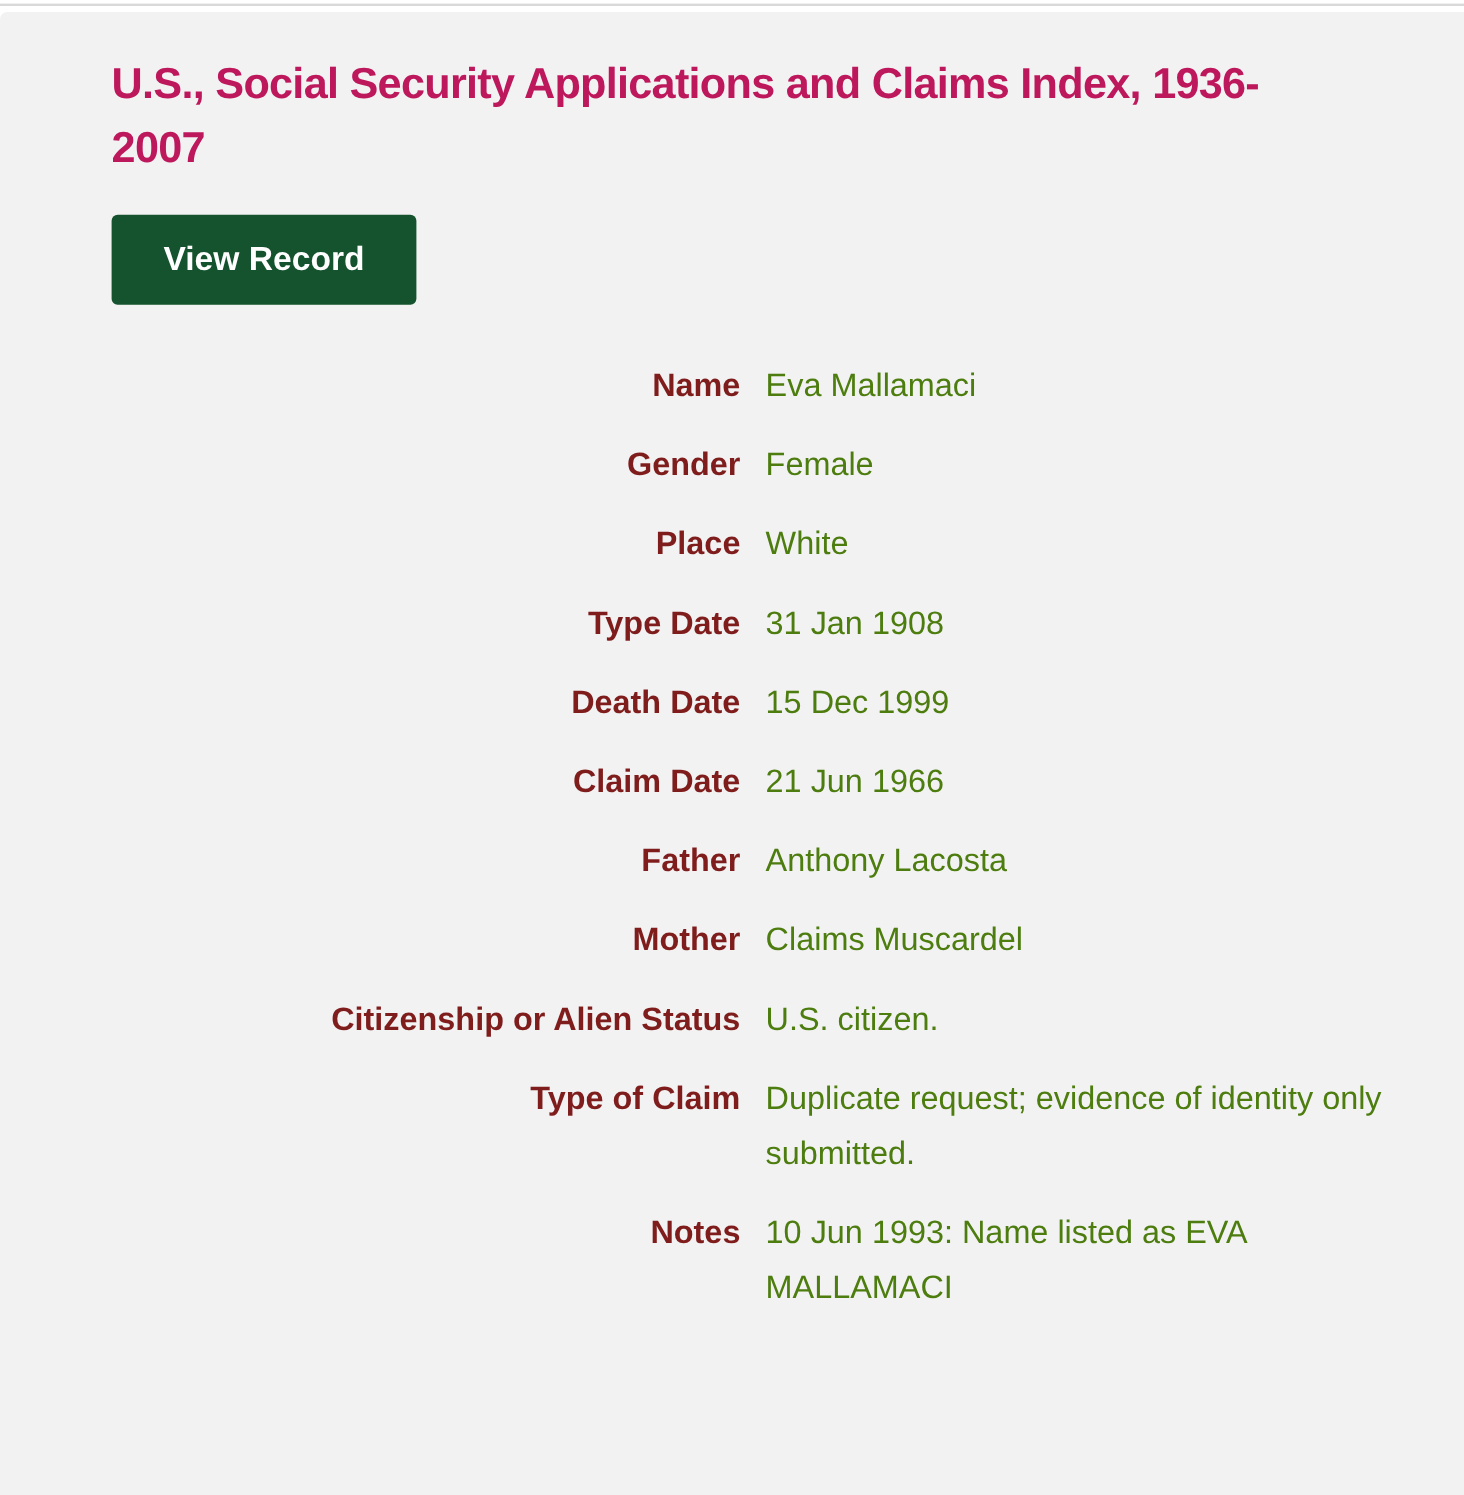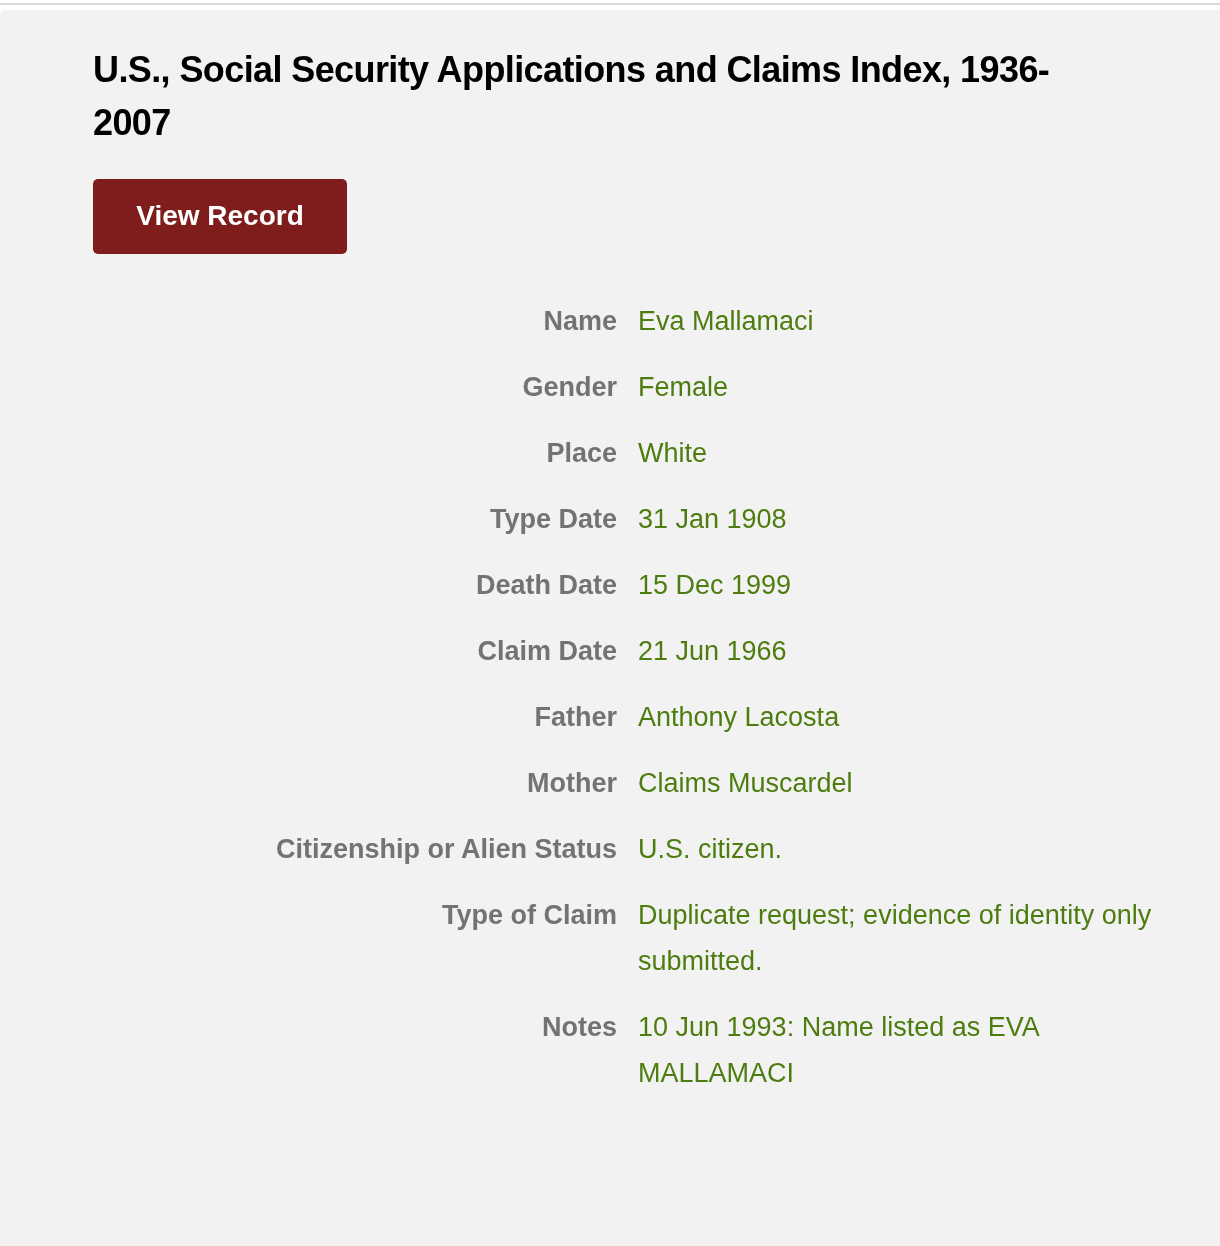--- a/index.html
+++ b/index.html
@@ -15,29 +15,29 @@
   .gap-strip { height: 5px; background: #ffffff; }
   .card {
     background: #f2f2f2;
     min-height: 1236px;
     border-top-left-radius: 6px;
     padding: 33px 65px 40px 93px;
   }
   .record-title {
     font-size: 36px;
     font-weight: 700;
-    color: #000000;
+    color: #be185d;
     letter-spacing: -0.6px;
     line-height: 53px;
     max-width: 1015px;
     margin-bottom: 30px;
   }
   .view-record-btn {
     display: inline-block;
-    background: #7f1d1d;
+    background: #14532d;
     color: #ffffff;
     font-family: inherit;
     font-size: 28px;
     font-weight: 700;
     border: none;
     border-radius: 5px;
     padding: 21px 32px 22px 32px;
     min-width: 254px;
     cursor: pointer;
     text-align: center;
@@ -50,21 +50,21 @@
     align-items: flex-start;
     margin-bottom: 20px;
     font-size: 27px;
     line-height: 46px;
   }
   .field-label {
     width: 524px;
     flex: 0 0 524px;
     text-align: right;
     font-weight: 700;
-    color: #737373;
+    color: #7f1d1d;
   }
   .field-value {
     margin-left: 21px;
     max-width: 520px;
     font-weight: 400;
     color: #4d7c0f;
   }
 </style>
 </head>
 <body>

